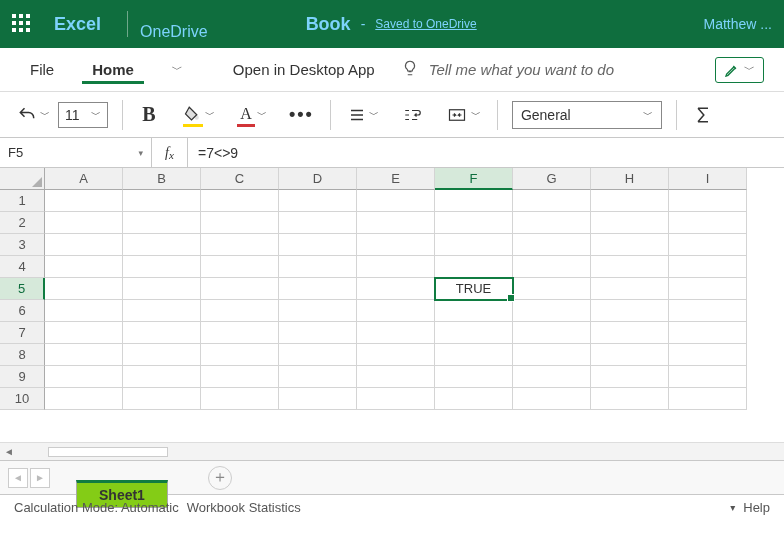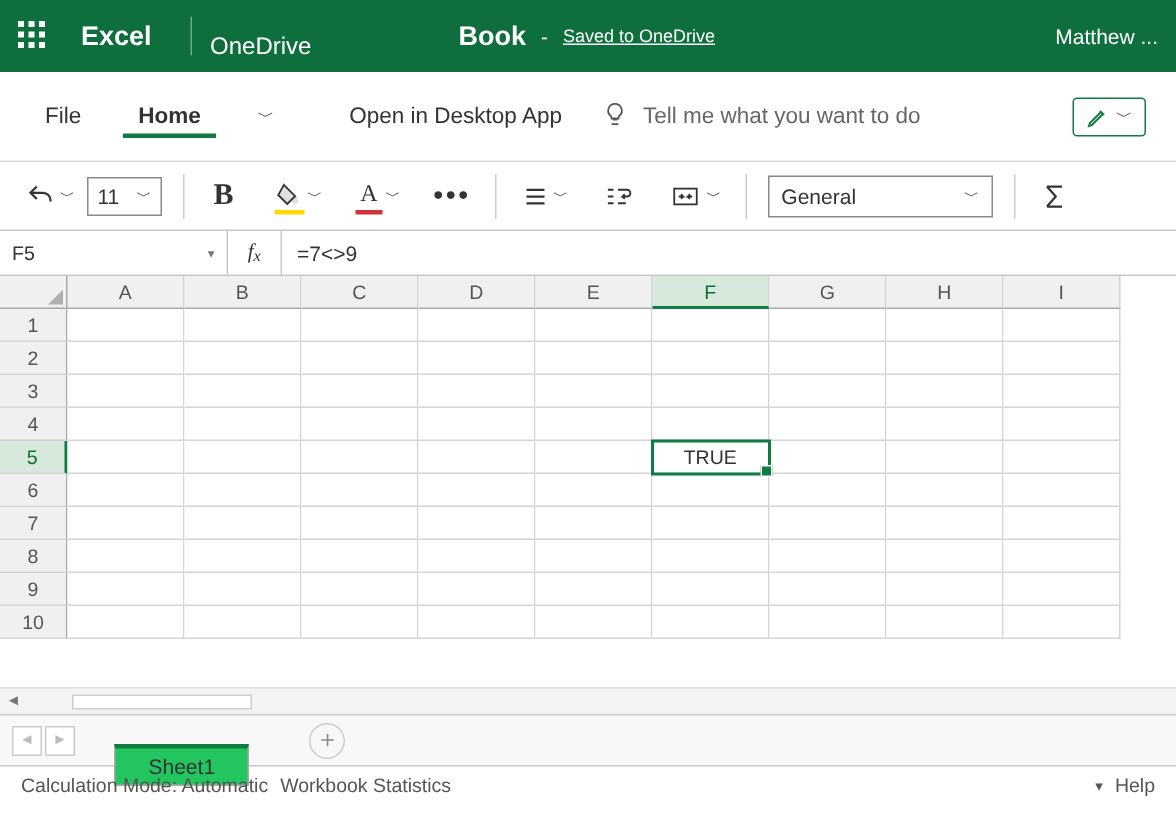--- a/index.html
+++ b/index.html
@@ -1,39 +1,39 @@
 <!DOCTYPE html>
 <html><head>
 <meta charset="utf-8">
 <style>
   * { box-sizing: border-box; margin: 0; padding: 0; }
   body { font-family: "Segoe UI", Arial, sans-serif; font-size: 13px; width: 784px; height: 547px; overflow: hidden; background: #fff; color: #333; }
   
   
-  .titlebar { background: #0f6e3e; height: 48px; display: flex; align-items: center; color: #ffffff; padding: 0 12px; }
+  .titlebar { background: #0f6e3e; height: 48px; display: flex; align-items: center; color: #7dd3fc; padding: 0 12px; }
   .waffle { width: 20px; height: 20px; display: grid; grid-template-columns: repeat(3,4px); grid-template-rows: repeat(3,4px); gap: 3px; margin-right: 22px; cursor: pointer;}
   .waffle span { background: #fff; width: 4px; height: 4px; }
   .app-name { font-size: 18px; font-weight: 600; margin-right: 14px; }
   .tb-sep { width: 1px; height: 26px; background: rgba(255,255,255,0.4); margin: 0 12px; }
   .drive { font-size: 16px; margin-top: 15px; }
   .spacer1 { flex: 0 0 70px; }
   .doc-name { font-size: 18px; font-weight: 600; padding-left: 28px; }
   .save-dash { margin: 0 10px; font-size: 14px; }
   .saved-text { font-size: 12px; text-decoration: underline; }
   .tb-spacer { flex: 1; }
   .user { font-size: 14px; }
   
   
-  .menurow { height: 60px; display: flex; align-items: center; padding: 0 20px; border-bottom: 1px solid #ddd; background: #fff; gap: 0; }
+  .menurow { height: 44px; display: flex; align-items: center; padding: 0 20px; border-bottom: 1px solid #ddd; background: #fff; gap: 0; }
   .menu-item { padding: 6px 10px; font-size: 15px; color: #333; cursor: pointer; display: flex; align-items: center; gap: 6px; }
   .menu-item.active { font-weight: 600; border-bottom: 3px solid #107c41; padding-bottom: 3px; }
   .menu-gap { width: 18px; }
   .chevron { font-size: 11px; color: #555; }
   .bulb { margin-left: 16px; margin-right: 10px; }
-  .tellme { font-size: 15px; color: #666; }
+  .tellme { font-size: 15px; color: #666; font-style: italic; }
   .menu-spacer { flex:1; }
   .edit-pill { border: 1px solid #107c41; border-radius: 3px; padding: 4px 8px; display: flex; align-items: center; gap:4px; }
   .edit-pill svg { width: 16px; height:16px; }
   
   
   .ribbon { height: 46px; display: flex; align-items: center; padding: 0 14px; border-bottom: 1px solid #c8c8c8; background:#fff; gap: 6px; }
   .rsep { width: 1px; height: 30px; background: #ccc; margin: 0 8px; }
   .rbtn { display:flex; align-items:center; justify-content:center; min-width: 24px; height: 30px; cursor:pointer; padding: 0 2px; }
   .undo svg { width: 22px; height: 20px; }
   .caret { font-size: 10px; color: #444; margin-left: 2px; }
@@ -70,21 +70,21 @@
   .cell.selected { outline: 2px solid #107c41; outline-offset: -1px; z-index: 2; position:relative; }
   .cell.selected::after { content:""; position:absolute; right:-3px; bottom:-3px; width:6px; height:6px; background:#107c41; border:1px solid #fff; }
   .vscroll-hint { position:absolute; left:0; bottom:0; width:100%; height:18px; background:#f3f3f3; border-top:1px solid #ddd; display:flex; align-items:center; }
   .vscroll-hint .arrow { width: 18px; text-align:center; font-size:10px; color:#777; }
   .vscroll-hint .track { width: 120px; height:10px; background:#fff; border:1px solid #ccc; margin-left: 30px; }
   
   
   .sheetrow { height: 34px; display:flex; align-items:center; border-top: 1px solid #c8c8c8; background:#f8f8f8; }
   .sheet-nav { display:flex; gap: 2px; padding: 0 8px; }
   .sheet-nav span { width: 20px; height:20px; border:1px solid #ccc; display:flex; align-items:center; justify-content:center; font-size:10px; color:#bbb; background:#fff; }
-  .tab { height: 28px; padding: 0 22px; border: 1px solid #aaa; border-top: 3px solid #107c41; background:#22c55e; display:flex; align-items:center; font-weight:400; font-size:14px; margin-left: 18px; margin-top: 32px; }
+  .tab { height: 28px; padding: 0 22px; border: 1px solid #aaa; border-top: 3px solid #107c41; background:#84cc16; display:flex; align-items:center; font-weight:700; font-size:14px; margin-left: 18px; margin-top: 32px; }
   .addsheet { width: 24px; height:24px; border:1px solid #ccc; border-radius:50%; display:flex; align-items:center; justify-content:center; margin-left: 40px; color:#888; font-size:16px; cursor:pointer; }
   
   
   .status { height: 26px; border-top: 1px solid #c8c8c8; display:flex; align-items:center; padding: 0 14px; font-size: 13px; color:#555; gap: 8px; background:#fff; }
   .status .flex { flex:1; }
 </style>
 </head>
 <body>
 
 <div class="titlebar">

